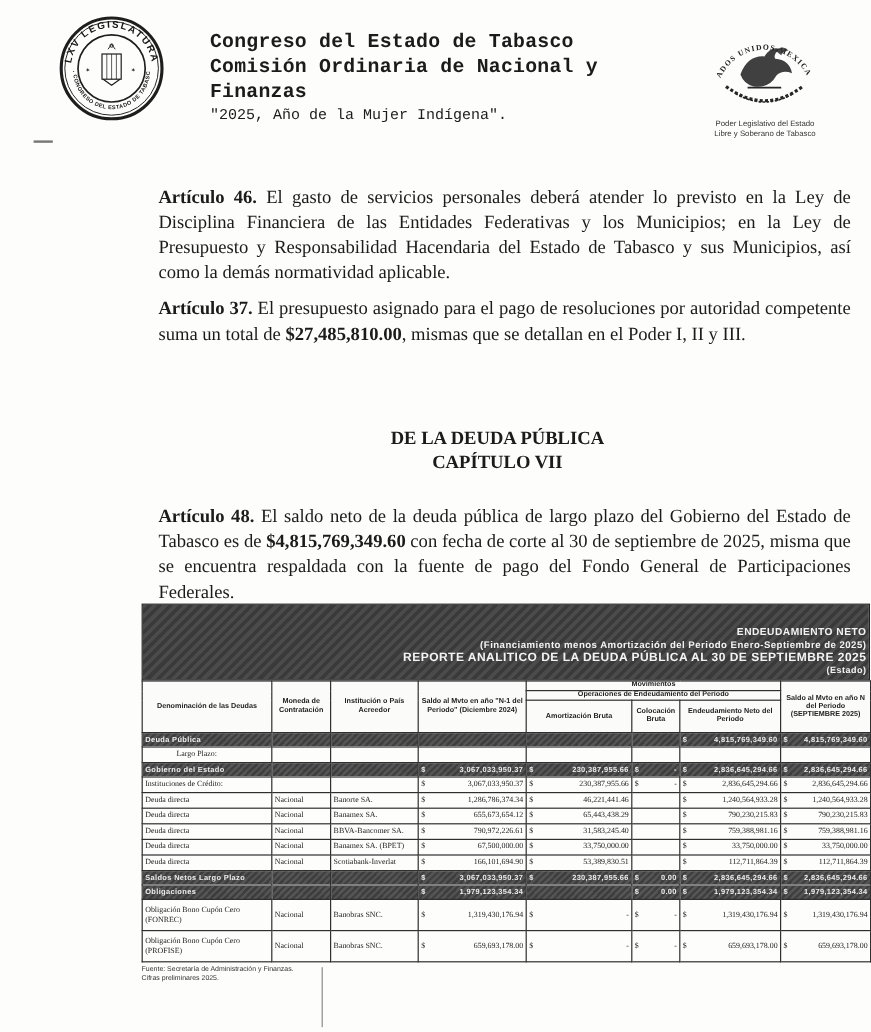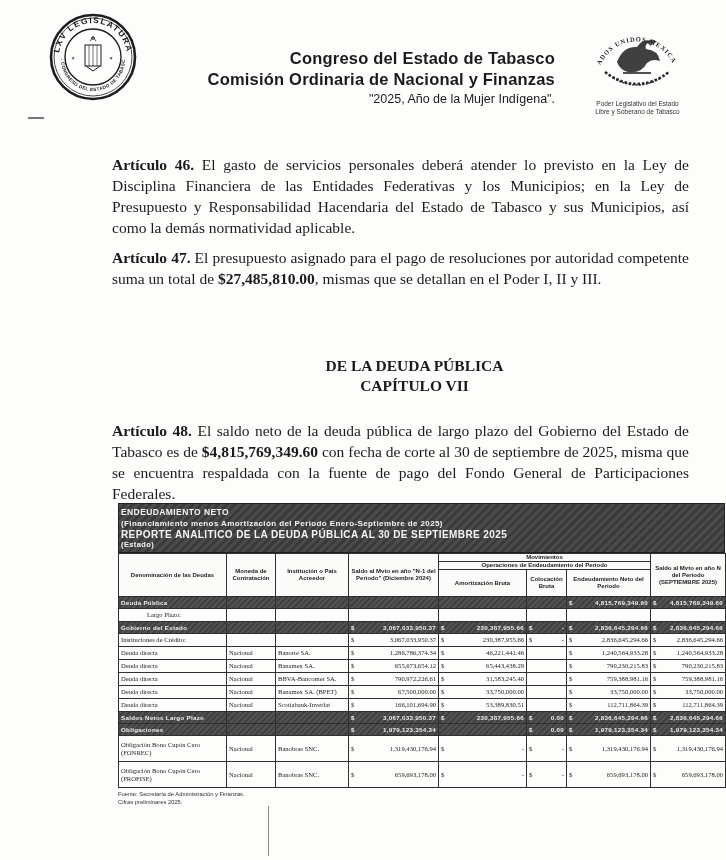--- a/index.html
+++ b/index.html
@@ -1,40 +1,40 @@
 <!DOCTYPE html>
 <html><head>
 <meta charset="utf-8">
 <style>
   html,body{margin:0;padding:0;background:#e8e8e8;}
   .page{position:relative;width:726px;height:860px;background:#fdfdfc;overflow:hidden;
         font-family:"Liberation Serif", serif;color:#1b1b1b;}
   
-  .hdr-center{position:absolute;left:175px;top:48px;width:380px;text-align:right;
-              font-family:Liberation Sans, sans-serif;}
+  .hdr-center{position:absolute;left:175px;top:24px;width:380px;text-align:left;
+              font-family:Liberation Mono, monospace;}
   .hdr-l1,.hdr-l2{font-weight:bold;font-size:16.5px;line-height:21px;letter-spacing:.2px;}
   .hdr-l3{font-size:12.5px;margin-top:2px;}
   .seal-left{position:absolute;left:48px;top:12px;width:90px;height:90px;}
   .seal-right{position:absolute;left:583px;top:16px;width:108px;height:84px;}
   .seal-caption{position:absolute;left:570px;top:100px;width:135px;text-align:center;
                 font-family:"Liberation Sans", sans-serif;font-size:6.5px;line-height:8px;color:#333;}
   .tick{position:absolute;left:28px;top:117px;width:16px;height:2px;background:#777;}
   
-  .para{position:absolute;left:112px;width:577px;text-align:justify;
+  .para{position:absolute;left:132px;width:577px;text-align:justify;
         font-size:15.5px;line-height:21.3px;}
   .para b{font-weight:bold;}
   .chapter{position:absolute;left:126px;width:577px;text-align:center;font-weight:bold;
            font-size:15.5px;line-height:20px;}
   
   .tbl-wrap{position:absolute;left:118px;top:503px;width:607px;font-family:"Liberation Sans", sans-serif;}
   table.debt{border-collapse:collapse;width:100%;table-layout:fixed;}
   table.debt th, table.debt td{border:1px solid #2f2f2f;padding:0 2px;vertical-align:middle;
        overflow:hidden;}
   .title-block{background:repeating-linear-gradient(135deg,#4b4b4b 0 3px,#3a3a3a 3px 6px);
-       color:#f3f3f3;text-align:left;border:1px solid #222;padding:3px 2px 2px;}
+       color:#f3f3f3;text-align:right;border:1px solid #222;padding:17px 2px 2px;}
   .title-block div{font-weight:bold;letter-spacing:.4px;}
   .tl0{font-size:8.5px;line-height:11px;}
   .tl1{font-size:8px;line-height:11px;}
   .tl2{font-size:10px;line-height:11px;}
   .tl3{font-size:7.5px;line-height:10px;}
   thead th{font-size:6px;line-height:7px;font-weight:bold;text-align:center;color:#222;
            background:#fbfbfa;}
   thead .grp{font-size:6px;}
   tbody td{font-size:6.6px;line-height:8px;color:#1c1c1c;font-family:"Liberation Serif", serif;}
   tbody tr.plain{height:13px;}
@@ -113,21 +113,21 @@
   </div>
   <div class="seal-caption">
     <div>Poder Legislativo del Estado</div>
     <div>Libre y Soberano de Tabasco</div>
   </div>
 
   <div class="tick"></div>
 
   <p class="para" style="top:138px"><b>Artículo 46.</b><span> El gasto de servicios personales deberá atender lo previsto en la Ley de Disciplina Financiera de las Entidades Federativas y los Municipios; en la Ley de Presupuesto y Responsabilidad Hacendaria del Estado de Tabasco y sus Municipios, así como la demás normatividad aplicable.</span></p>
 
-  <p class="para" style="top:231px"><b>Artículo 47.</b><span> El presupuesto asignado para el pago de resoluciones por autoridad competente suma un total de </span><b>$27,485,810.00</b><span>, mismas que se detallan en el Poder I, II y III.</span></p>
+  <p class="para" style="top:231px"><b>Artículo 37.</b><span> El presupuesto asignado para el pago de resoluciones por autoridad competente suma un total de </span><b>$27,485,810.00</b><span>, mismas que se detallan en el Poder I, II y III.</span></p>
 
   <div class="chapter" style="top:356px">
     <div>DE LA DEUDA PÚBLICA</div>
     <div>CAPÍTULO VII</div>
   </div>
 
   <p class="para" style="top:404px"><b>Artículo 48.</b><span> El saldo neto de la deuda pública de largo plazo del Gobierno del Estado de Tabasco es de </span><b>$4,815,769,349.60</b><span> con fecha de corte al 30 de septiembre de 2025, misma que se encuentra respaldada con la fuente de pago del Fondo General de Participaciones Federales.</span></p>
 
   <div class="tbl-wrap">
     <div class="title-block">

